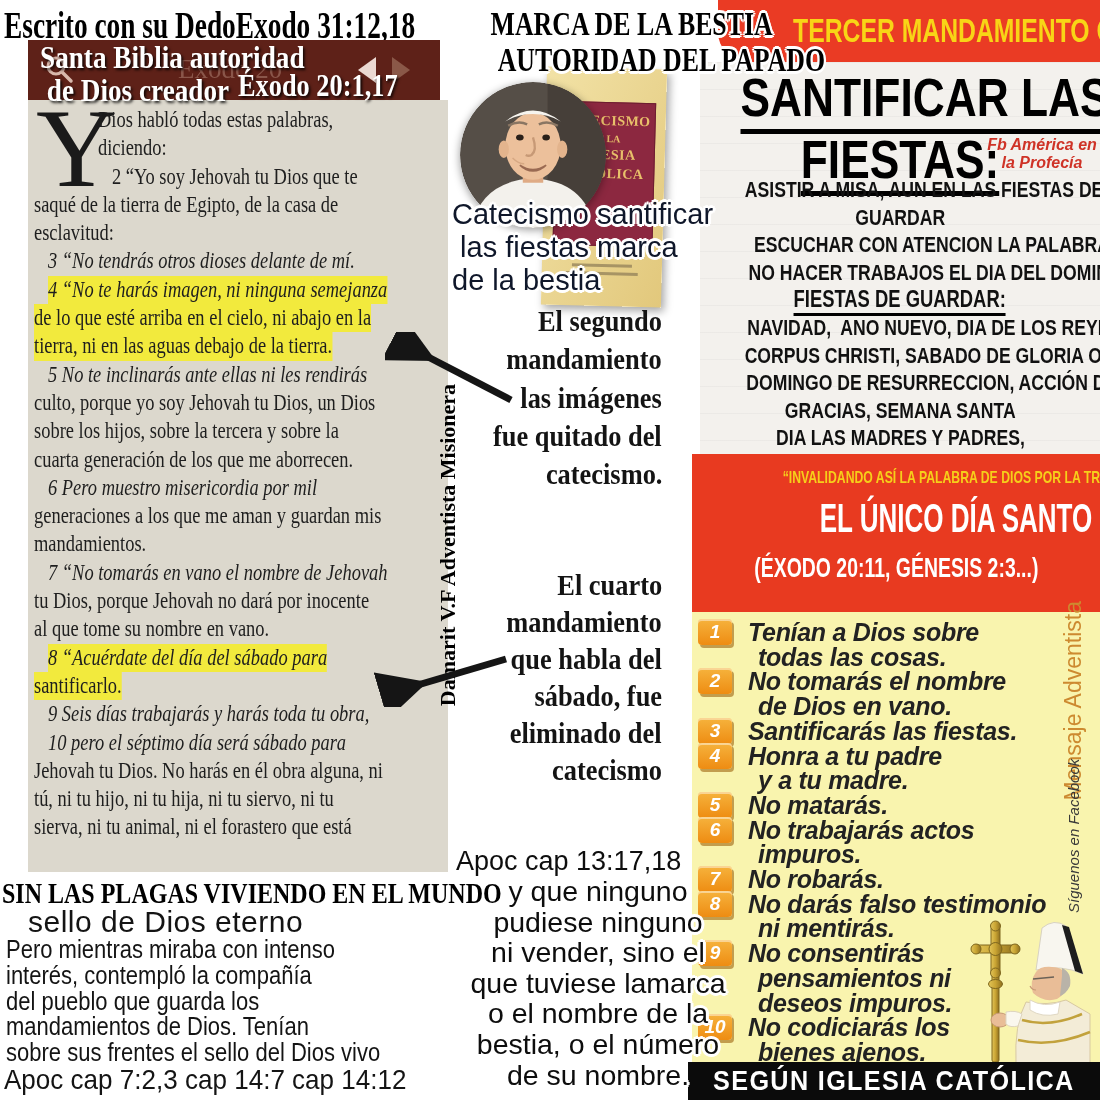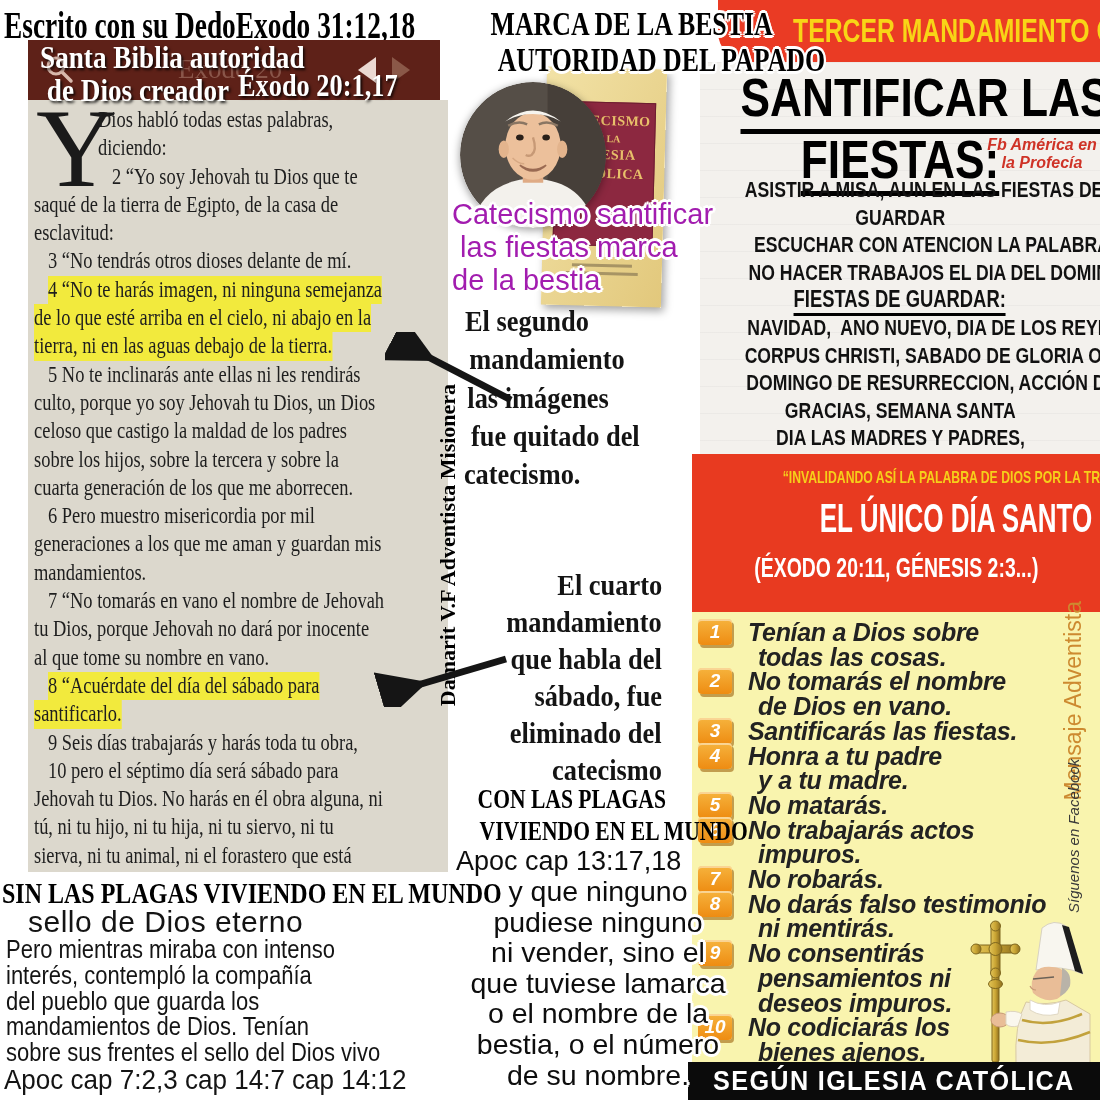--- a/index.html
+++ b/index.html
@@ -24,39 +24,39 @@
   .tri-right{left:364px;top:17px;width:0;height:0;border-top:13px solid transparent;border-bottom:13px solid transparent;border-left:18px solid #8a5848;}
   .bar-title{left:40px;top:41px;font-family:"Liberation Serif",serif;font-weight:bold;font-size:32px;line-height:33px;color:#fff;text-shadow:2px 2px 3px rgba(0,0,0,.85);z-index:3;}
   .bar-ref{left:238px;top:68px;font-family:"Liberation Serif",serif;font-weight:bold;font-size:31px;color:#fff;text-shadow:2px 2px 3px rgba(0,0,0,.85);z-index:3;}
   .page{left:28px;top:100px;width:420px;height:772px;background:#dcd8cd;}
   .dropcap{left:36px;top:100px;font-family:"Liberation Serif",serif;font-size:112px;line-height:96px;color:#1a1a1a;}
   .verses{left:34px;top:106px;width:414px;font-family:"Liberation Serif",serif;font-size:22.5px;line-height:28.3px;color:#1e1e1e;}
   .verses > div{white-space:pre;}
   .verses .vs{display:inline-block;transform:scaleX(.82);transform-origin:0 60%;white-space:pre;}
   .verses .cap{margin-left:64px;}
   .verses .cap2{margin-left:78px;}
-  .verses .ind{padding-left:14px;}
+  .verses .ind{padding-left:14px;font-style:italic;}
   .hl{background:#f2ea3d;}
   .l-foot-title{left:2px;top:876px;font-family:"Liberation Serif",serif;font-weight:900;font-size:30px;color:#000;}
   .l-sello{left:28px;top:905px;font-size:30px;letter-spacing:.5px;color:#141414;}
   .l-para{left:6px;top:937px;width:452px;font-size:25px;line-height:25.8px;color:#141414;}
   .l-para .px{display:inline-block;transform:scaleX(.88);transform-origin:0 50%;white-space:pre;}
   .l-apoc{left:4px;top:1064px;font-size:28px;color:#141414;}
   
   .m-title{left:446px;top:6px;width:296px;text-align:center;font-family:"Liberation Serif",serif;font-weight:900;font-size:34px;line-height:36px;color:#000;z-index:5;}
   .pope1{left:460px;top:82px;width:146px;height:146px;border-radius:50%;overflow:hidden;box-shadow:0 2px 8px rgba(0,0,0,.4);z-index:4;}
   .book{left:544px;top:68px;width:120px;height:238px;background:linear-gradient(115deg,#f2e2a6,#e2c87c);transform:rotate(1.5deg);box-shadow:3px 4px 8px rgba(0,0,0,.35);z-index:3;}
   .book-panel{position:absolute;left:10px;top:34px;right:10px;height:142px;background:#8c2840;border:1px solid #6d1e30;text-align:center;font-family:"Liberation Serif",serif;font-weight:bold;color:#e8c06a;}
   .bp1{font-size:14px;margin-top:10px;letter-spacing:.5px;}
   .bp2{font-size:10px;margin-top:4px;}
   .bp3{font-size:14px;margin-top:3px;letter-spacing:.5px;}
   .bp4{font-size:14px;margin-top:3px;letter-spacing:.5px;}
   .book-line{position:absolute;left:25%;width:50%;height:3px;background:#8c7a55;opacity:.7;}
-  .m-caption{left:452px;top:198px;width:292px;font-size:29px;line-height:33px;color:#a21caf;white-space:pre;z-index:5;}
-  .m-second{left:448px;top:302px;width:214px;text-align:left;font-family:"Liberation Serif",serif;font-weight:bold;font-size:30px;line-height:38.3px;color:#141414;z-index:5;}
+  .m-caption{left:452px;top:198px;width:292px;font-size:29px;line-height:33px;color:#0f172a;white-space:pre;z-index:5;}
+  .m-second{left:448px;top:302px;width:214px;text-align:right;font-family:"Liberation Serif",serif;font-weight:bold;font-size:30px;line-height:38.3px;color:#141414;z-index:5;}
   .m-fourth{left:448px;top:566px;width:214px;text-align:right;font-family:"Liberation Serif",serif;font-weight:bold;font-size:30px;line-height:37px;color:#141414;z-index:5;}
   .m-plagas{left:446px;top:784px;width:252px;text-align:center;font-family:"Liberation Serif",serif;font-weight:900;font-size:27px;line-height:31.5px;color:#000;z-index:5;}
   .m-apocref{left:450px;top:846px;font-size:27px;color:#0e0e0e;white-space:pre;z-index:5;}
   .m-apoc{left:452px;top:876px;width:292px;font-size:28.5px;line-height:30.6px;color:#0d0d0d;z-index:6;text-align:center;}
   .watermark{left:275px;top:532px;width:345px;height:26px;text-align:center;transform:rotate(-90deg);font-family:"Liberation Serif",serif;font-weight:900;font-size:22px;color:#000;z-index:5;}
   .arrow-svg{z-index:6;}
   
   .right-col{left:692px;top:0;width:408px;height:1100px;z-index:1;}
   .r-header{position:absolute;left:26px;top:0;width:382px;height:62px;background:#ea3b24;border-radius:0 0 0 30px;text-align:center;line-height:62px;font-weight:900;font-size:33px;color:#f8d516;}
   .r-panel{position:absolute;left:8px;top:62px;width:400px;height:392px;background:#f3f1ed;
@@ -115,21 +115,20 @@
       <div class="cap"><span class="vs">diciendo:</span></div>
       <div class="cap2"><span class="vs">2 “Yo soy Jehovah tu Dios que te</span></div>
       <div><span class="vs">saqué de la tierra de Egipto, de la casa de</span></div>
       <div><span class="vs">esclavitud:</span></div>
       <div class="ind"><span class="vs">3 “No tendrás otros dioses delante de mí.</span></div>
       <div class="ind"><span class="vs hl">4 “No te harás imagen, ni ninguna semejanza</span></div>
       <div><span class="vs hl">de lo que esté arriba en el cielo, ni abajo en la</span></div>
       <div><span class="vs hl">tierra, ni en las aguas debajo de la tierra.</span></div>
       <div class="ind"><span class="vs">5 No te inclinarás ante ellas ni les rendirás</span></div>
       <div><span class="vs">culto, porque yo soy Jehovah tu Dios, un Dios</span></div>
-      <div><span class="vs">celoso que castigo la maldad de los padres</span></div>
       <div><span class="vs">sobre los hijos, sobre la tercera y sobre la</span></div>
       <div><span class="vs">cuarta generación de los que me aborrecen.</span></div>
       <div class="ind"><span class="vs">6 Pero muestro misericordia por mil</span></div>
       <div><span class="vs">generaciones a los que me aman y guardan mis</span></div>
       <div><span class="vs">mandamientos.</span></div>
       <div class="ind"><span class="vs">7 “No tomarás en vano el nombre de Jehovah</span></div>
       <div><span class="vs">tu Dios, porque Jehovah no dará por inocente</span></div>
       <div><span class="vs">al que tome su nombre en vano.</span></div>
       <div class="ind"><span class="vs hl">8 “Acuérdate del día del sábado para</span></div>
       <div><span class="vs hl">santificarlo.</span></div>
@@ -222,24 +221,20 @@
   </svg>
   <svg class="abs arrow-svg" style="left:372px;top:645px;" width="140" height="62">
     <defs>
         <marker id="ah2" markerWidth="7" markerHeight="7" refX="5" refY="3.5" orient="auto">
           <path d="M7,0 L0,3.5 L7,7 Z" fill="#151515"></path>
         </marker>
       </defs>
     <line x1="134" y1="14" x2="22" y2="47" stroke="#151515" stroke-width="7" marker-end="url(#ah2)"></line>
   </svg>
 
-  <div class="abs m-plagas">
-    <div><span class="sxc s80">CON LAS PLAGAS</span></div>
-    <div><span class="sxc s80">VIVIENDO EN EL MUNDO</span></div>
-  </div>
   <div class="abs m-apocref"> Apoc cap 13:17,18</div>
   <div class="abs m-apoc ow">
       <div><span>y que ninguno</span></div>
       <div><span>pudiese ninguno</span></div>
       <div><span>ni vender, sino el</span></div>
       <div><span>que tuviese lamarca</span></div>
       <div><span>o el nombre de la</span></div>
       <div><span>bestia, o el número</span></div>
       <div><span>de su nombre.</span></div>
     </div>

